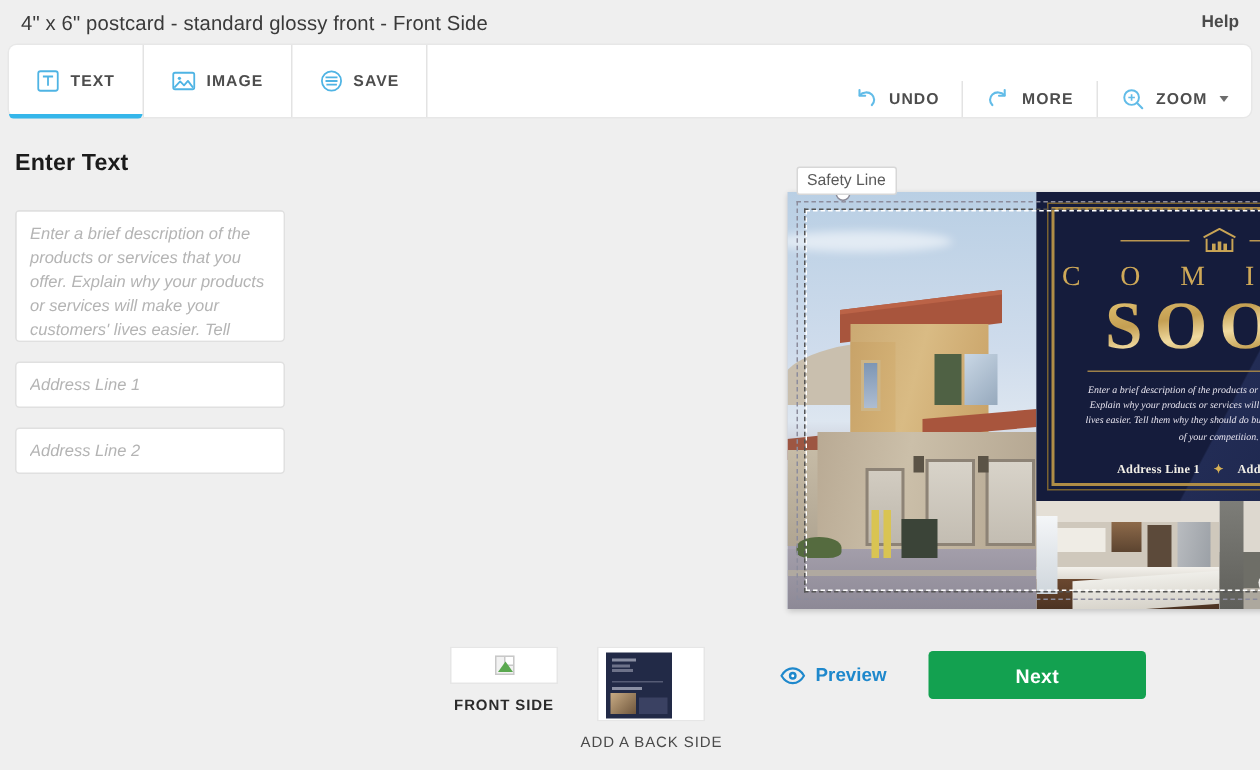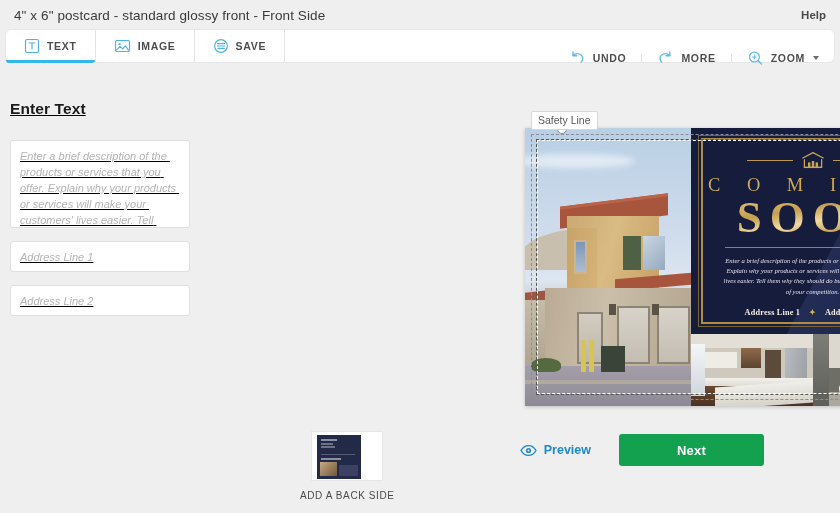--- a/index.html
+++ b/index.html
@@ -34,21 +34,21 @@
     transform: translateY(-50%);
     font-size: 11.5px;
     font-weight: bold;
     color: #4a4a4a;
     text-decoration: none;
     cursor: pointer;
   }
 
   
   #toolbar {
-    height: 32px;
+    height: 48px;
     margin: 0 6px;
     background: #ffffff;
     border-radius: 5px;
     display: flex;
     align-items: stretch;
     position: relative;
     box-shadow: 0 0 0 1px rgba(0,0,0,0.03);
   }
   .tab-group { display: flex; align-items: stretch; }
   .tab {
@@ -104,21 +104,20 @@
     position: absolute;
     top: 78px; left: 0; right: 0; bottom: 0;
     display: flex;
   }
 
   
   #sidebar {
     width: 200px;
     flex: 0 0 200px;
     padding: 22px 10px 0 10px;
-    text-decoration: underline;
   }
   #panel-title {
     font-size: 15.5px;
     font-weight: bold;
     color: #1b1b1b;
     margin: 0 0 22px 0;
     letter-spacing: 0.1px;
   }
   #add-text-btn {
     display: block;
@@ -642,20 +641,26 @@
       <div id="rot-stem"></div>
       <div id="rot-handle"></div>
     </div>
   </div>
 </div>
 
 <div id="bottom">
 
   <div id="thumbs">
 
+    <div class="thumb-col">
+      <div class="thumb-front">
+        <span class="broken-img"></span>
+      </div>
+      <div class="thumb-label bold">FRONT SIDE</div>
+    </div>
 
     <div class="thumb-col">
       <div class="thumb-back">
         <span class="tb-card">
           <span class="tb-l1"></span>
           <span class="tb-l2"></span>
           <span class="tb-l3"></span>
           <span class="tb-l4"></span>
           <span class="tb-l5"></span>
           <span class="tb-img"></span>

